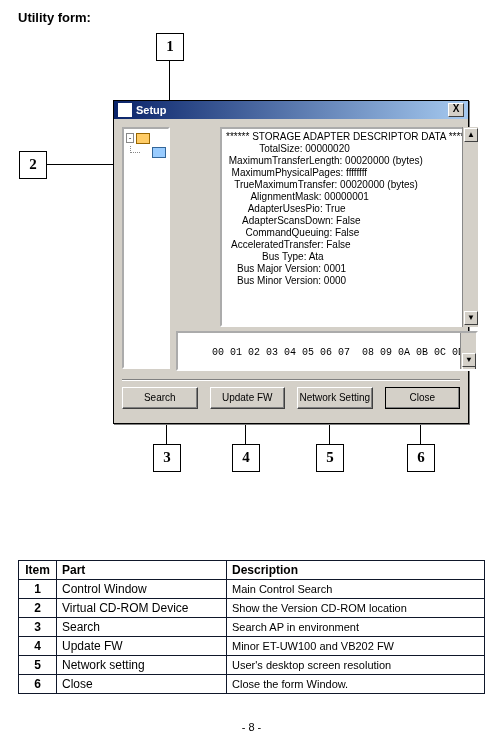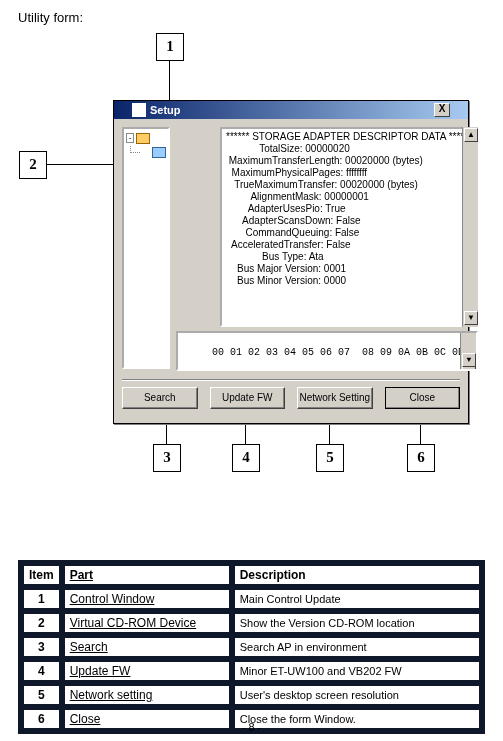--- a/index.html
+++ b/index.html
@@ -6,21 +6,21 @@
   body {
     margin: 0;
     font-family: Arial, sans-serif;
     font-size: 12px;
     background: #fff;
     width: 503px;
     height: 741px;
     position: relative;
     padding: 10px 18px;
   }
-  .heading { font-weight: normal; font-size: 13px; margin-bottom: 8px; }
+  .heading { font-weight: bold; font-size: 13px; margin-bottom: 8px; }
   
   .callout {
     position: absolute;
     border: 1.5px solid #000;
     width: 28px;
     height: 28px;
     line-height: 24px;
     text-align: center;
     font-weight: bold;
     font-family: "Times New Roman", serif;
@@ -37,21 +37,21 @@
     background: #d4d0c8;
     border: 1px solid #000;
     box-shadow: 1px 1px 0 #808080;
   }
   .titlebar {
     background: linear-gradient(to right, #0a246a, #a6caf0);
     color: #fff;
     height: 18px;
     display: flex;
     align-items: center;
-    padding: 0 18px;
+    padding: 0 4px;
     font-size: 11px;
     font-weight: bold;
   }
   .titlebar .ticon {
     width: 14px; height: 14px;
     background: #fff;
     margin-right: 4px;
     display: inline-block;
   }
   .titlebar .spacer { flex: 1; }
@@ -151,28 +151,28 @@
   
   .desc-table {
     position: absolute;
     left: 18px;
     top: 560px;
     width: 467px;
     border-collapse: collapse;
     font-size: 12px;
   }
   .desc-table th, .desc-table td {
-    border: 6px solid #0f172a;
+    border: 1px solid #0f172a;
     padding: 2px 5px;
     text-align: left;
     vertical-align: middle;
   }
   .desc-table th { font-weight: bold; }
   .desc-table .c1 { width: 38px; text-align:center; font-weight:bold; }
-  .desc-table .c2 { width: 170px; text-decoration: underline; }
+  .desc-table .c2 { width: 170px; }
   .desc-table td.small { font-size: 11px; }
   
   .pagenum {
     position:absolute; bottom: 8px; left:0; width:503px;
     text-align:center; font-size:11px;
   }
 </style>
 </head>
 <body>
 
@@ -258,21 +258,21 @@
 <table class="desc-table">
   <tbody>
       <tr>
     <th class="c1">Item</th>
     <th class="c2">Part</th>
     <th>Description</th>
   </tr>
   <tr>
     <td class="c1">1</td>
     <td class="c2">Control Window</td>
-    <td class="small">Main Control Update</td>
+    <td class="small">Main Control Search</td>
   </tr>
   <tr>
     <td class="c1">2</td>
     <td class="c2">Virtual CD-ROM Device</td>
     <td class="small">Show the Version CD-ROM location</td>
   </tr>
   <tr>
     <td class="c1">3</td>
     <td class="c2">Search</td>
     <td class="small">Search AP in environment</td>

